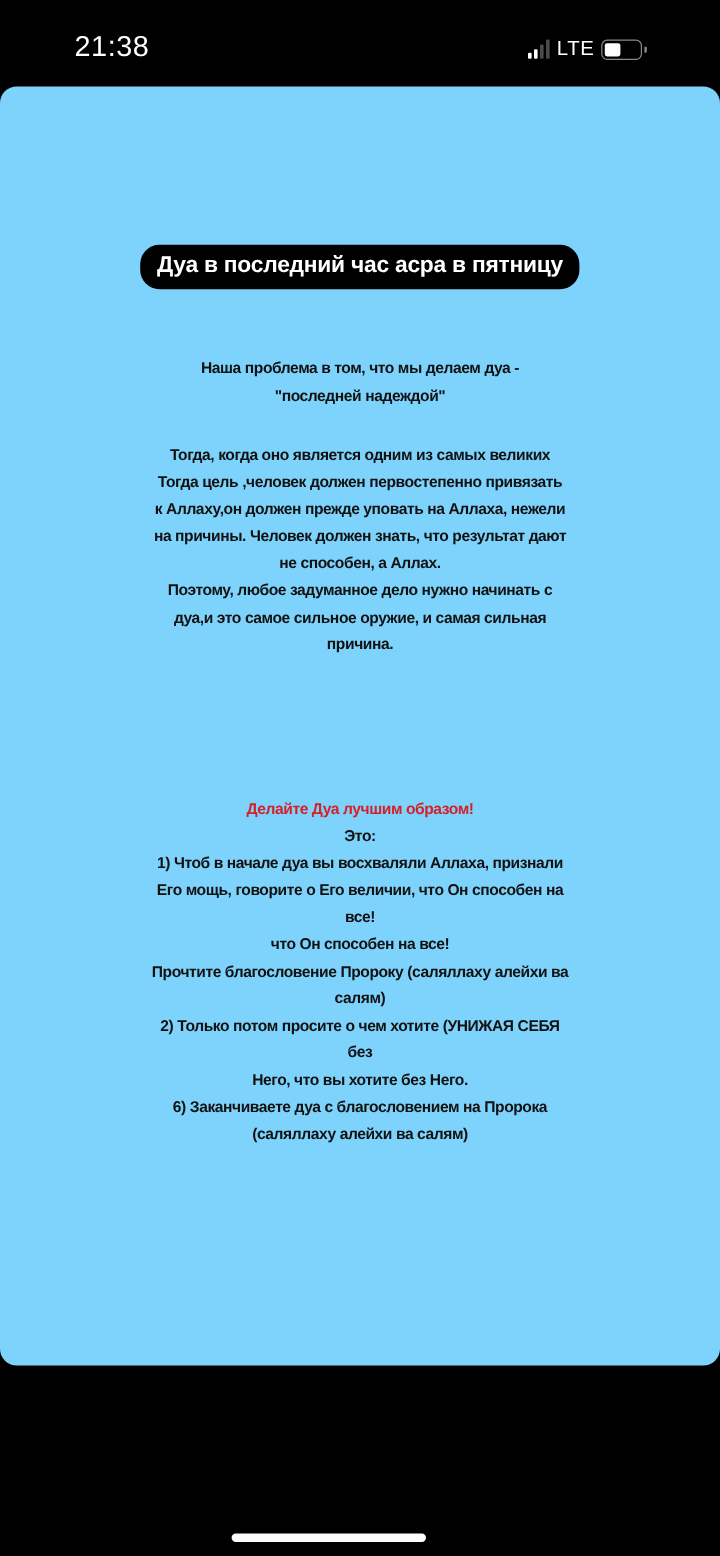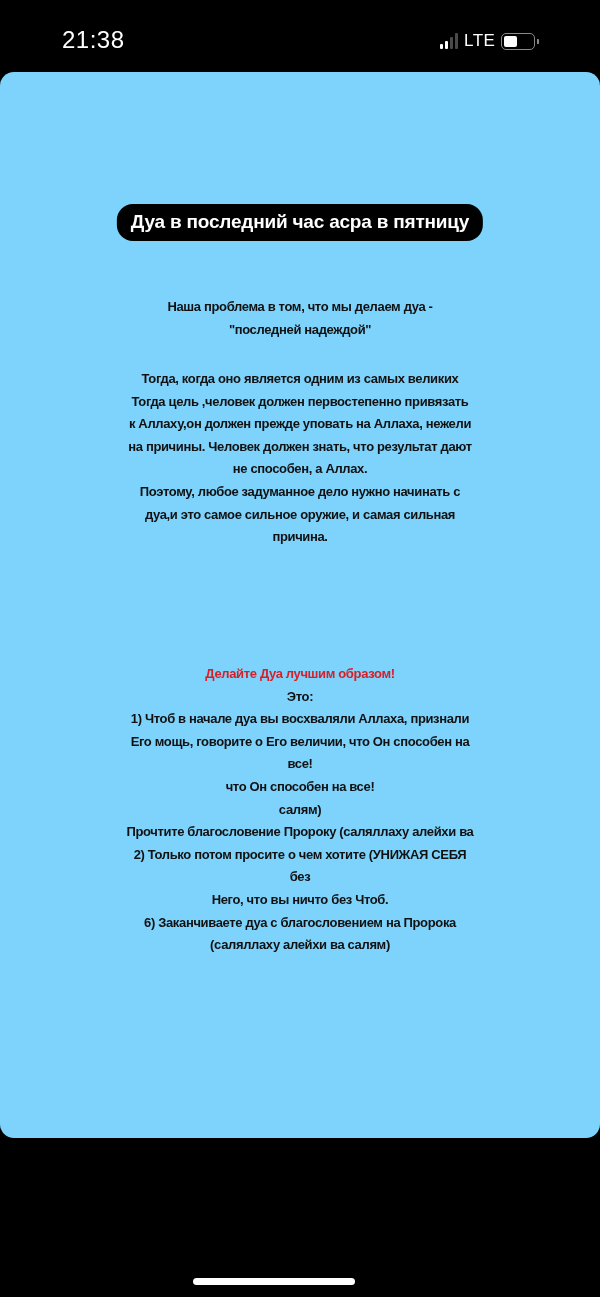--- a/index.html
+++ b/index.html
@@ -164,23 +164,23 @@
     <span class="line">причина.</span>
   </div>
 
   <div class="text-block body2">
     <span class="line red">Делайте Дуа лучшим образом!</span>
     <span class="line">Это:</span>
     <span class="line">1) Чтоб в начале дуа вы восхваляли Аллаха, признали</span>
     <span class="line">Его мощь, говорите о Его величии, что Он способен на</span>
     <span class="line">все!</span>
     <span class="line">что Он способен на все!</span>
+    <span class="line">Прочтите благословение Пророку (саляллаху алейхи ва</span>
     <span class="line">салям)</span>
-    <span class="line">Прочтите благословение Пророку (саляллаху алейхи ва</span>
     <span class="line">2) Только потом просите о чем хотите (УНИЖАЯ СЕБЯ</span>
     <span class="line">без</span>
-    <span class="line">Него, что вы ничто без Чтоб.</span>
+    <span class="line">Него, что вы хотите без Него.</span>
     <span class="line">6) Заканчиваете дуа с благословением на Пророка</span>
     <span class="line">(саляллаху алейхи ва салям)</span>
   </div>
 </div>
 
 <div class="home-indicator"></div>
 
 </body></html>

